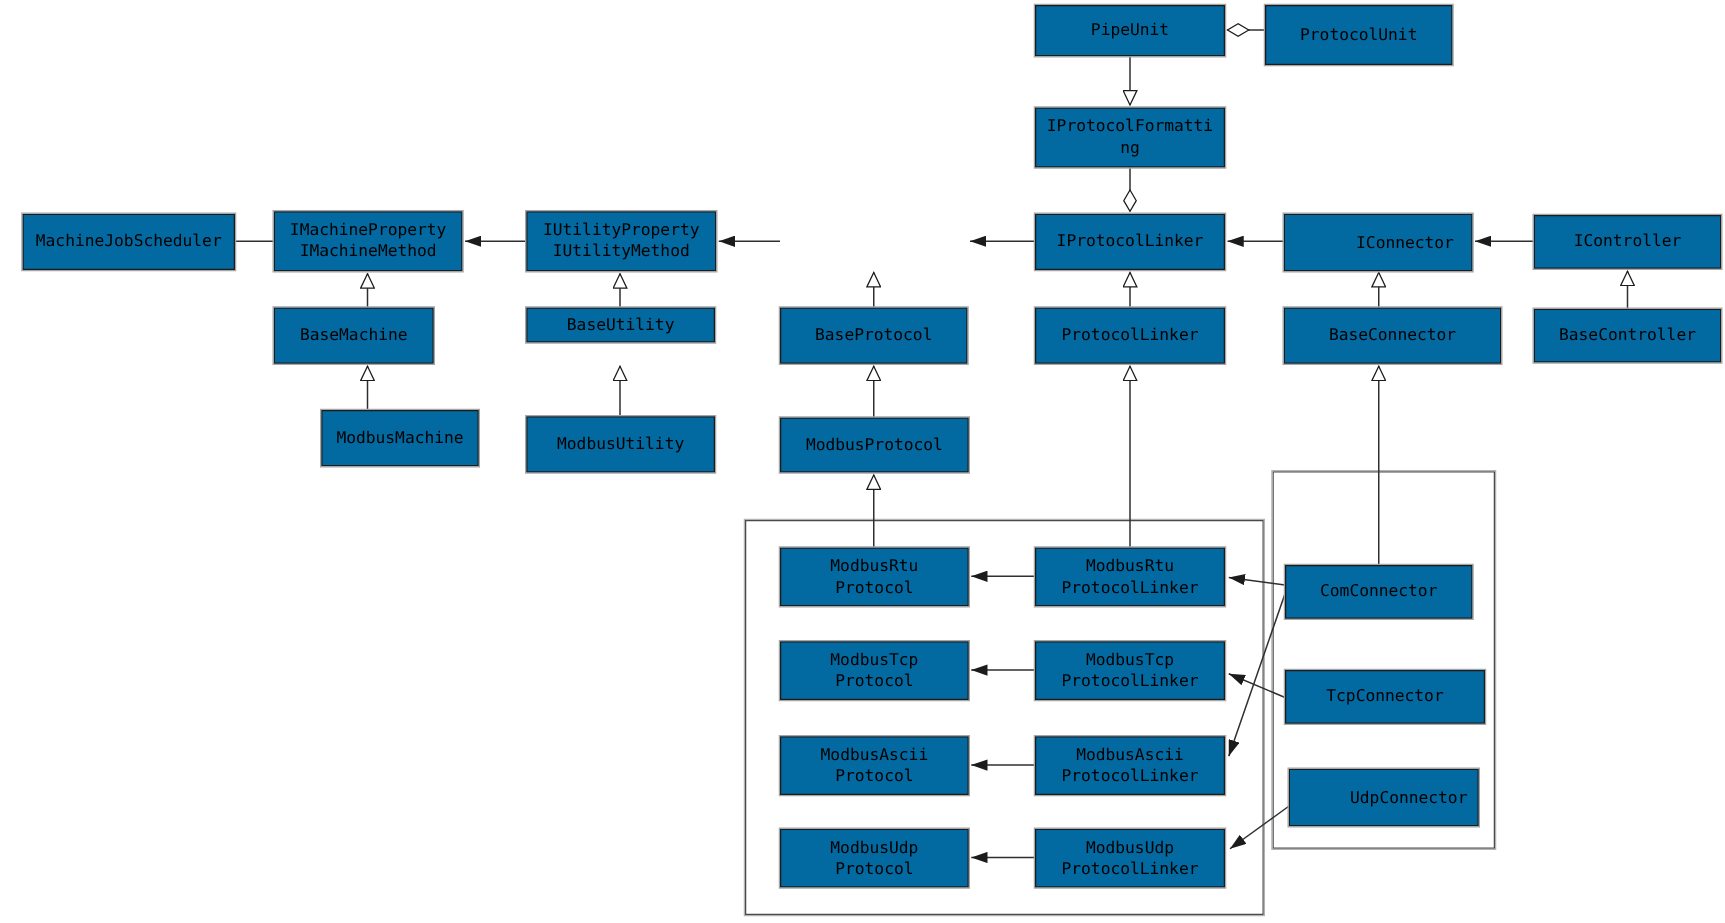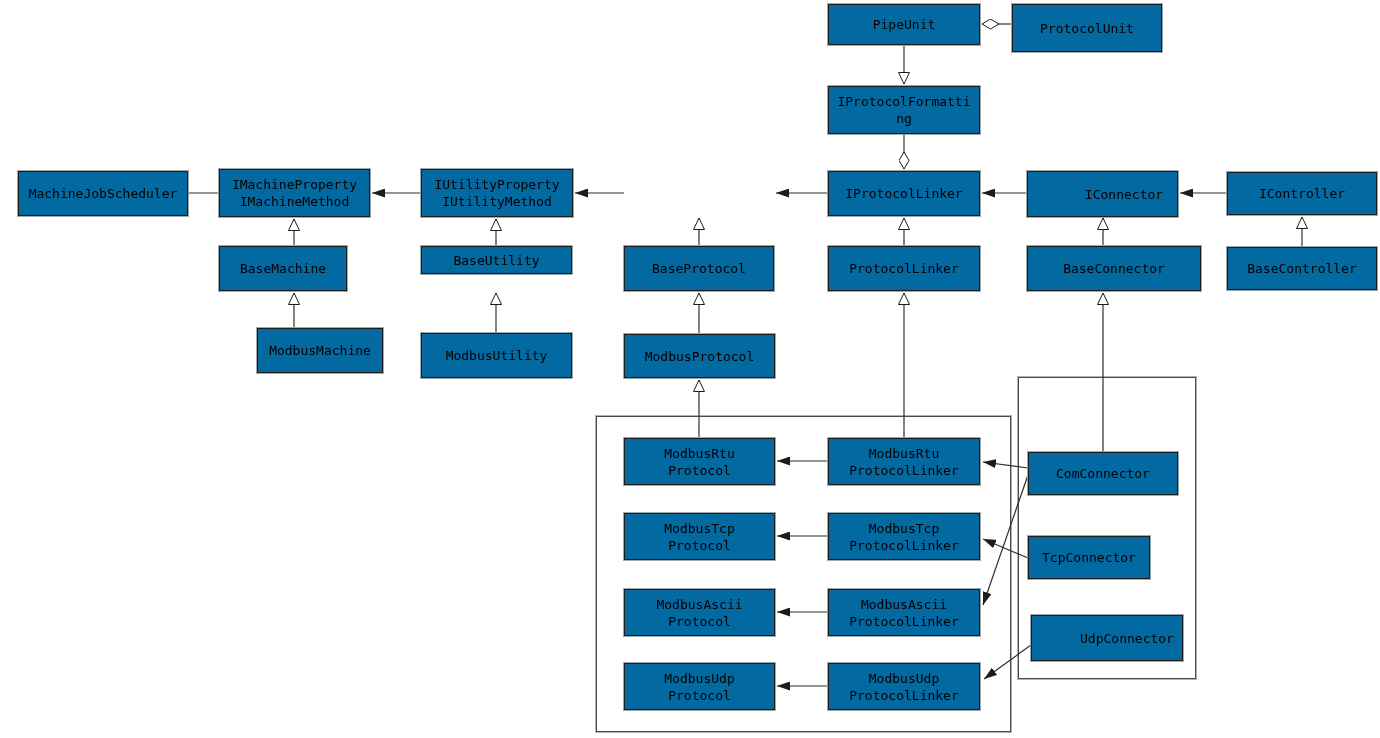--- a/index.html
+++ b/index.html
@@ -118,15 +118,15 @@
 ProtocolLinker</div>
     <div class="node" style="left: 624px; top: 589px; width: 151px; height: 47px;">ModbusAscii
 Protocol</div>
     <div class="node" style="left: 828px; top: 589px; width: 152px; height: 47px;">ModbusAscii
 ProtocolLinker</div>
     <div class="node" style="left: 624px; top: 663px; width: 151px; height: 47px;">ModbusUdp
 Protocol</div>
     <div class="node" style="left: 828px; top: 663px; width: 152px; height: 47px;">ModbusUdp
 ProtocolLinker</div>
     <div class="node" style="left: 1028px; top: 452px; width: 150px; height: 43px;">ComConnector</div>
-    <div class="node" style="left: 1028px; top: 536px; width: 122px; height: 43px;">TcpConnector</div>
+    <div class="node" style="left: 1028px; top: 536px; width: 160px; height: 43px;">TcpConnector</div>
     <div class="node" style="left: 1031px; top: 615px; width: 152px; height: 46px; padding-left: 40px;">UdpConnector</div>
   </div>
 
 </body></html>

